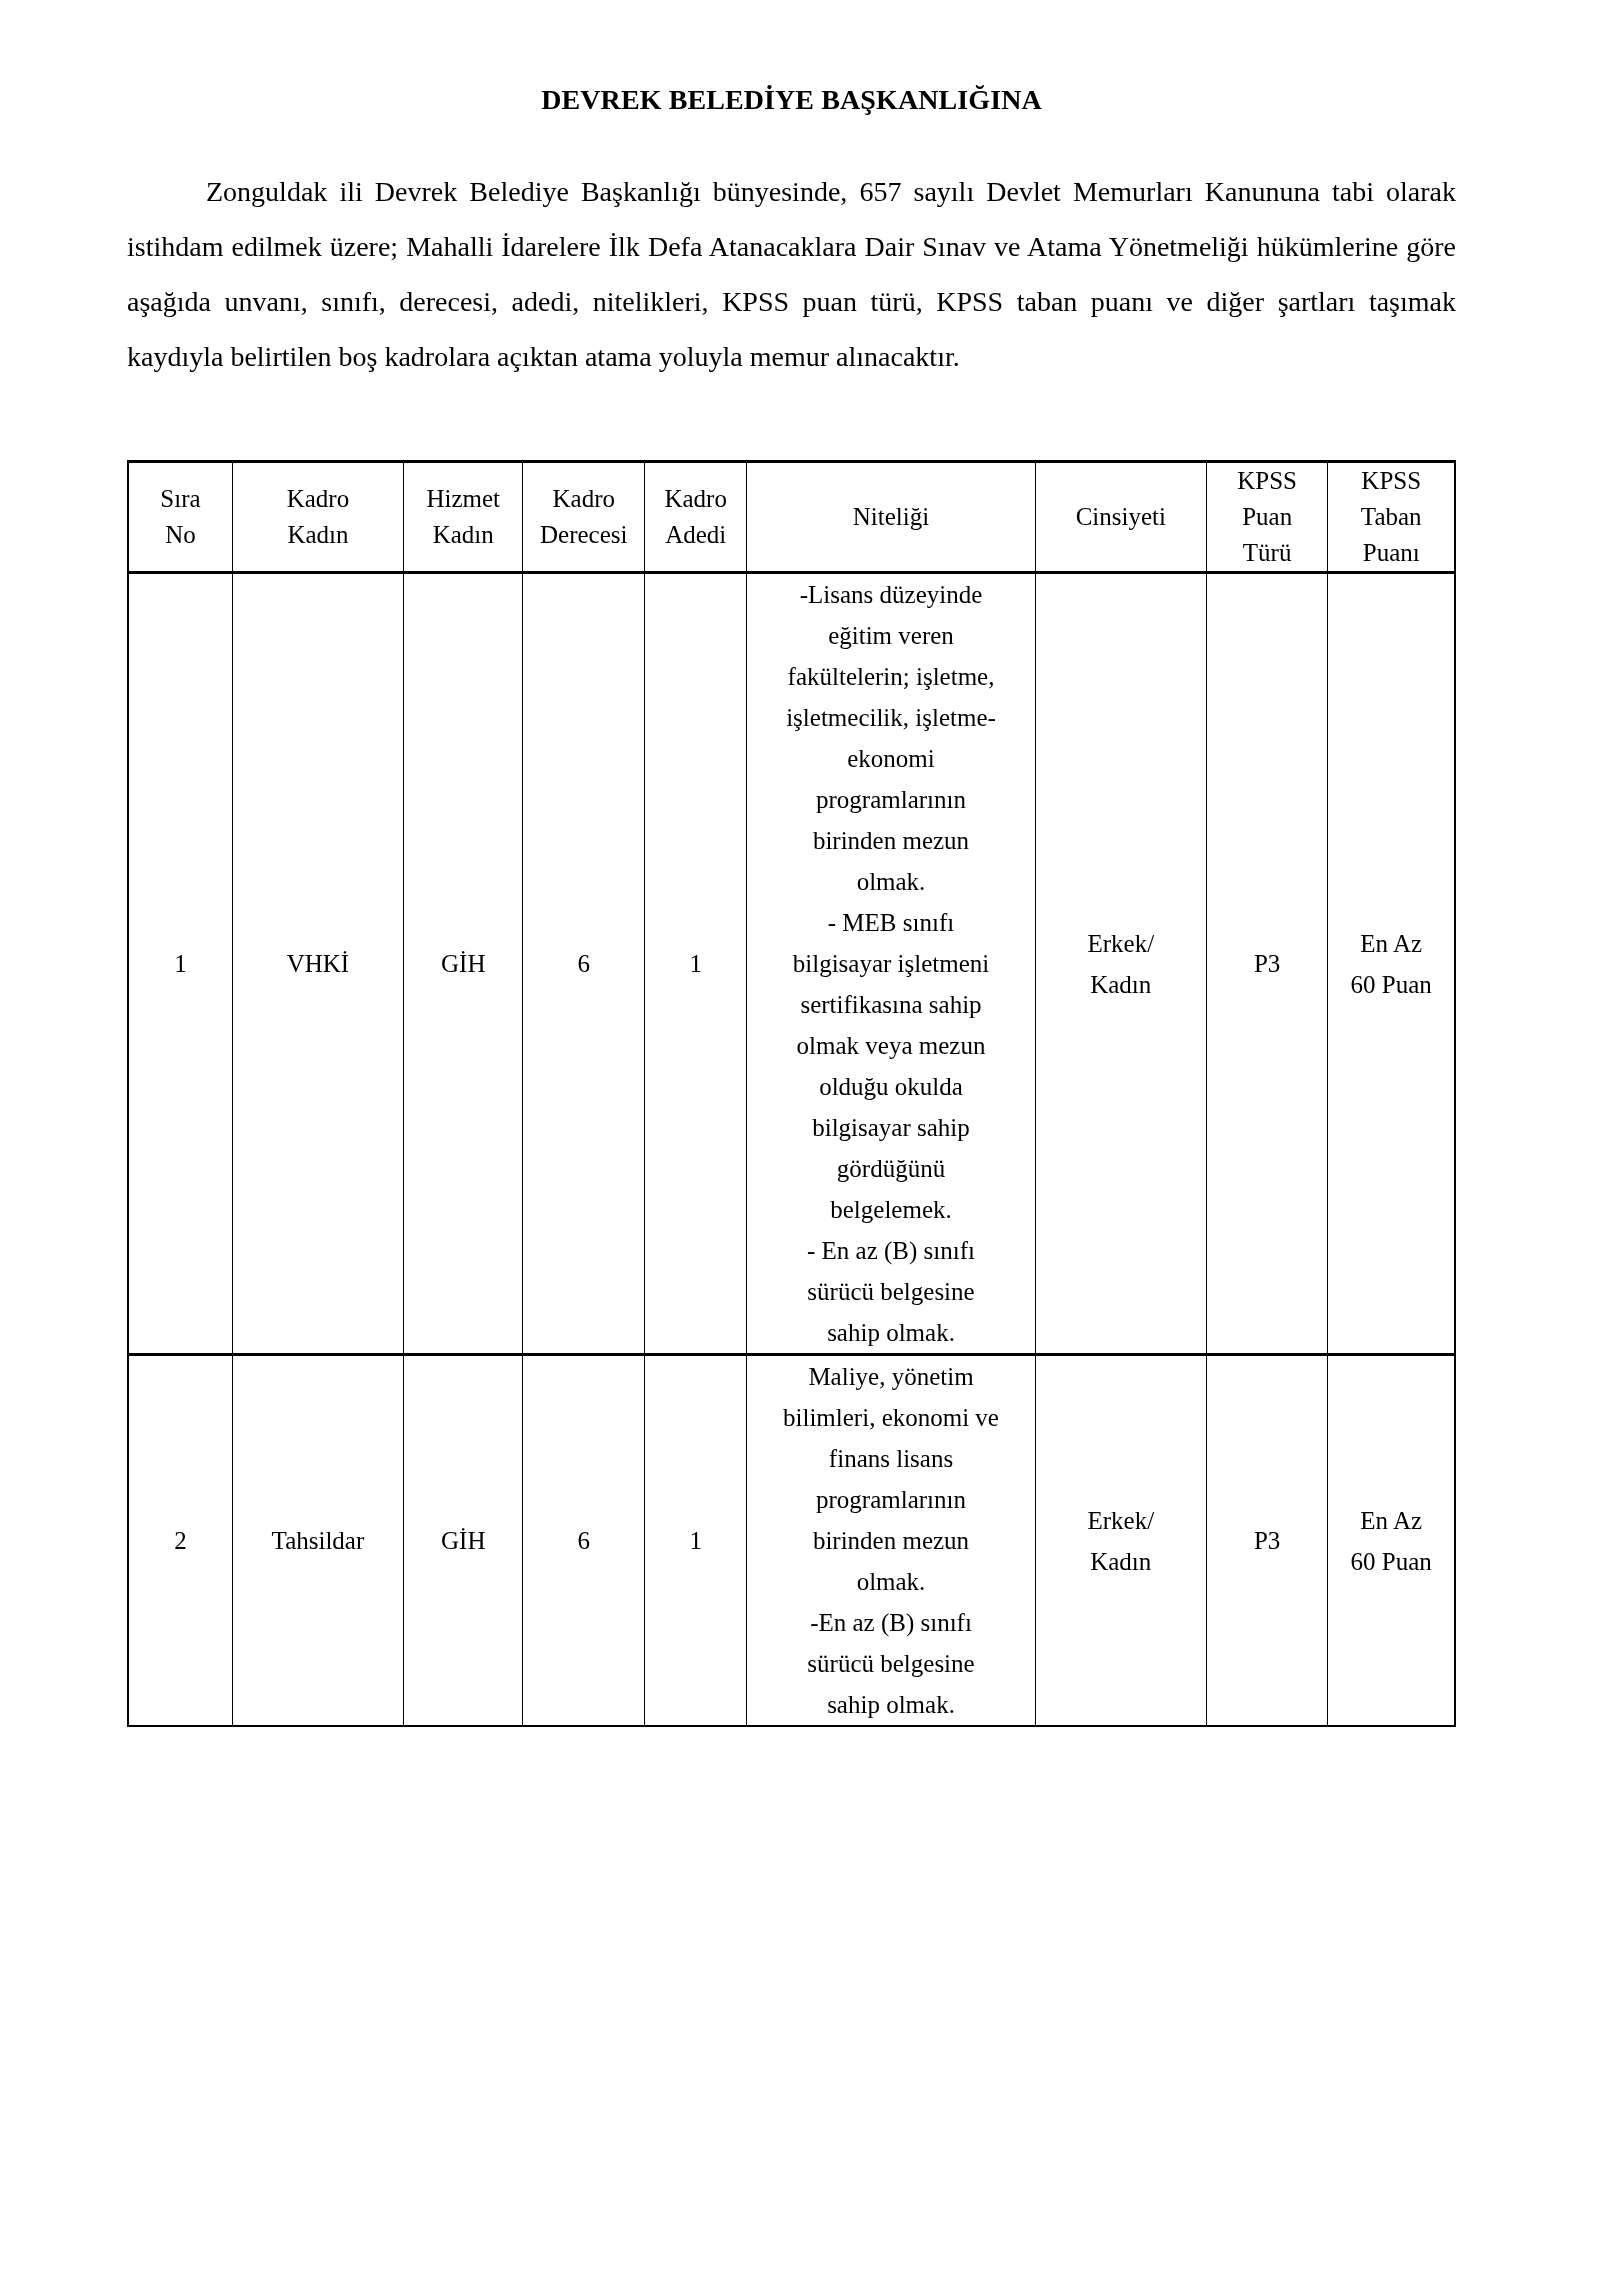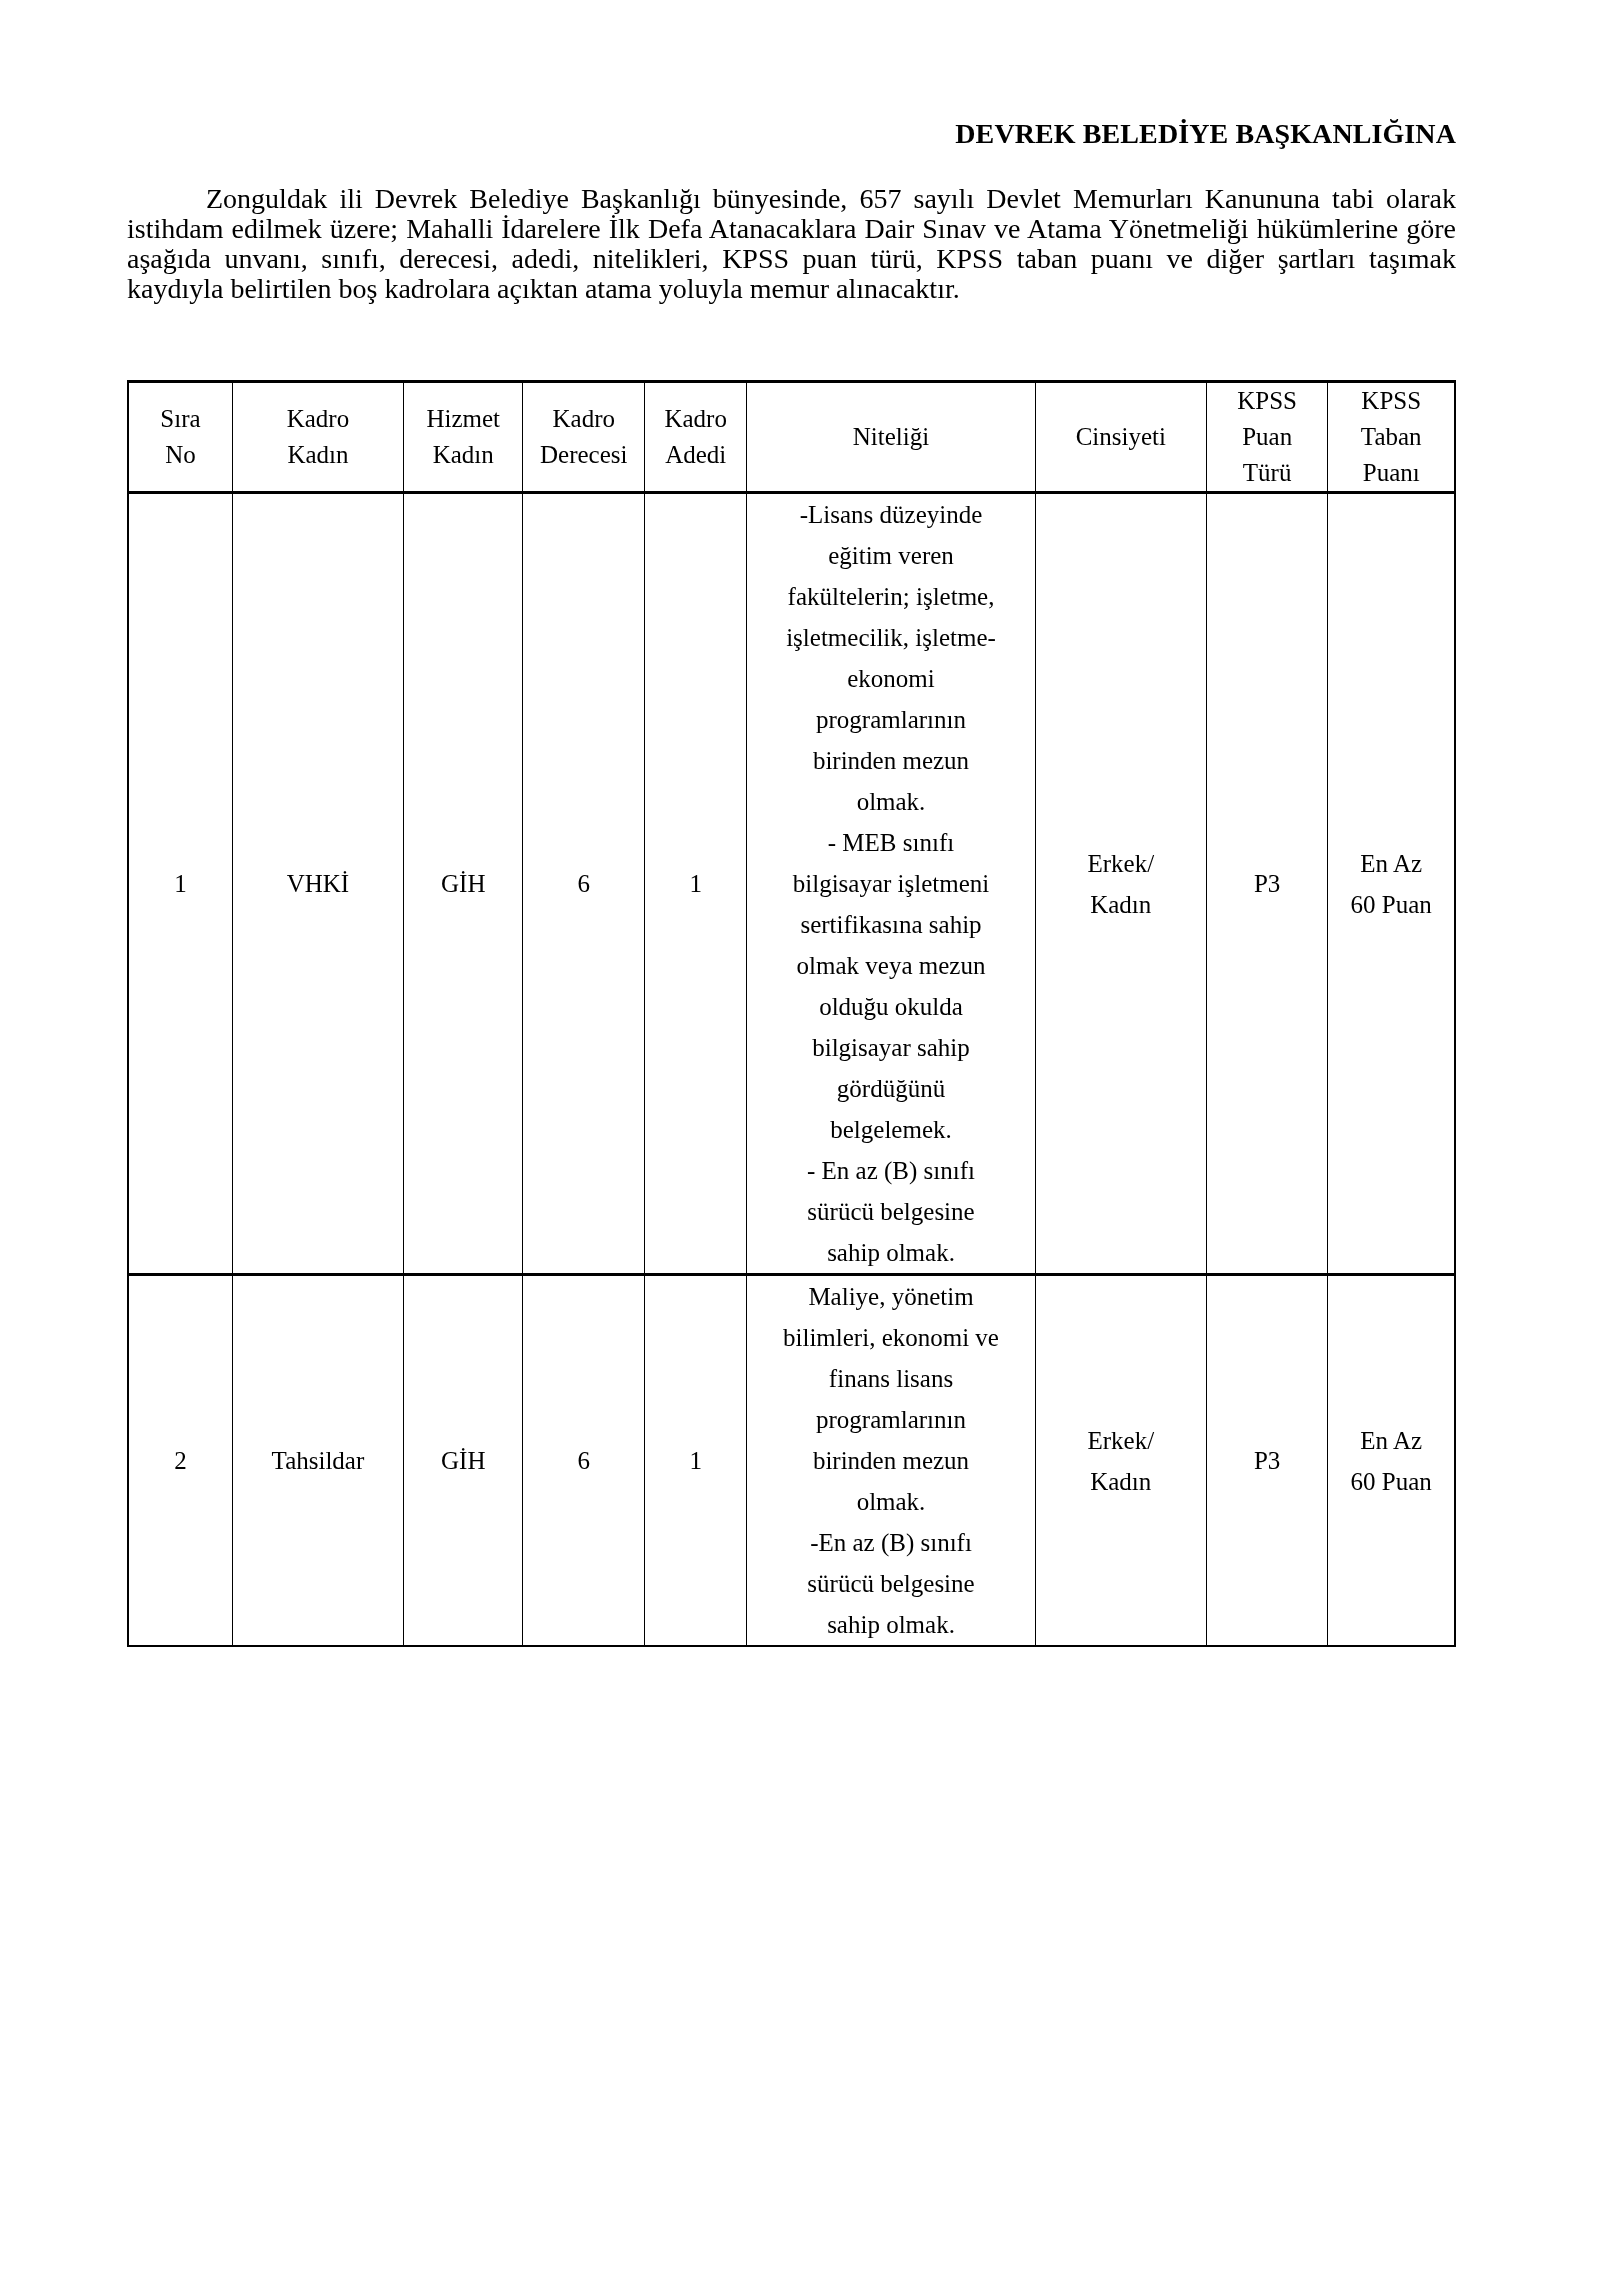--- a/index.html
+++ b/index.html
@@ -19,35 +19,35 @@
   }
   .content {
     position: absolute;
     left: 127px;
     top: 0;
     width: 1329px;
   }
 
   
   .title-block {
-    padding-top: 115px;
-    text-align: right;
+    padding-top: 81px;
+    text-align: center;
   }
   .title-line {
     font-weight: bold;
     font-size: 28px;
     line-height: 37px;
     letter-spacing: 0.1px;
   }
 
   
   .intro {
-    margin-top: 32px;
+    margin-top: 46px;
     font-size: 28px;
-    line-height: 30px;
+    line-height: 55px;
     text-align: justify;
     text-justify: inter-word;
     text-indent: 79px;
     hyphens: none;
   }
 
   
   .table-wrap {
     margin-top: 76px;
   }

